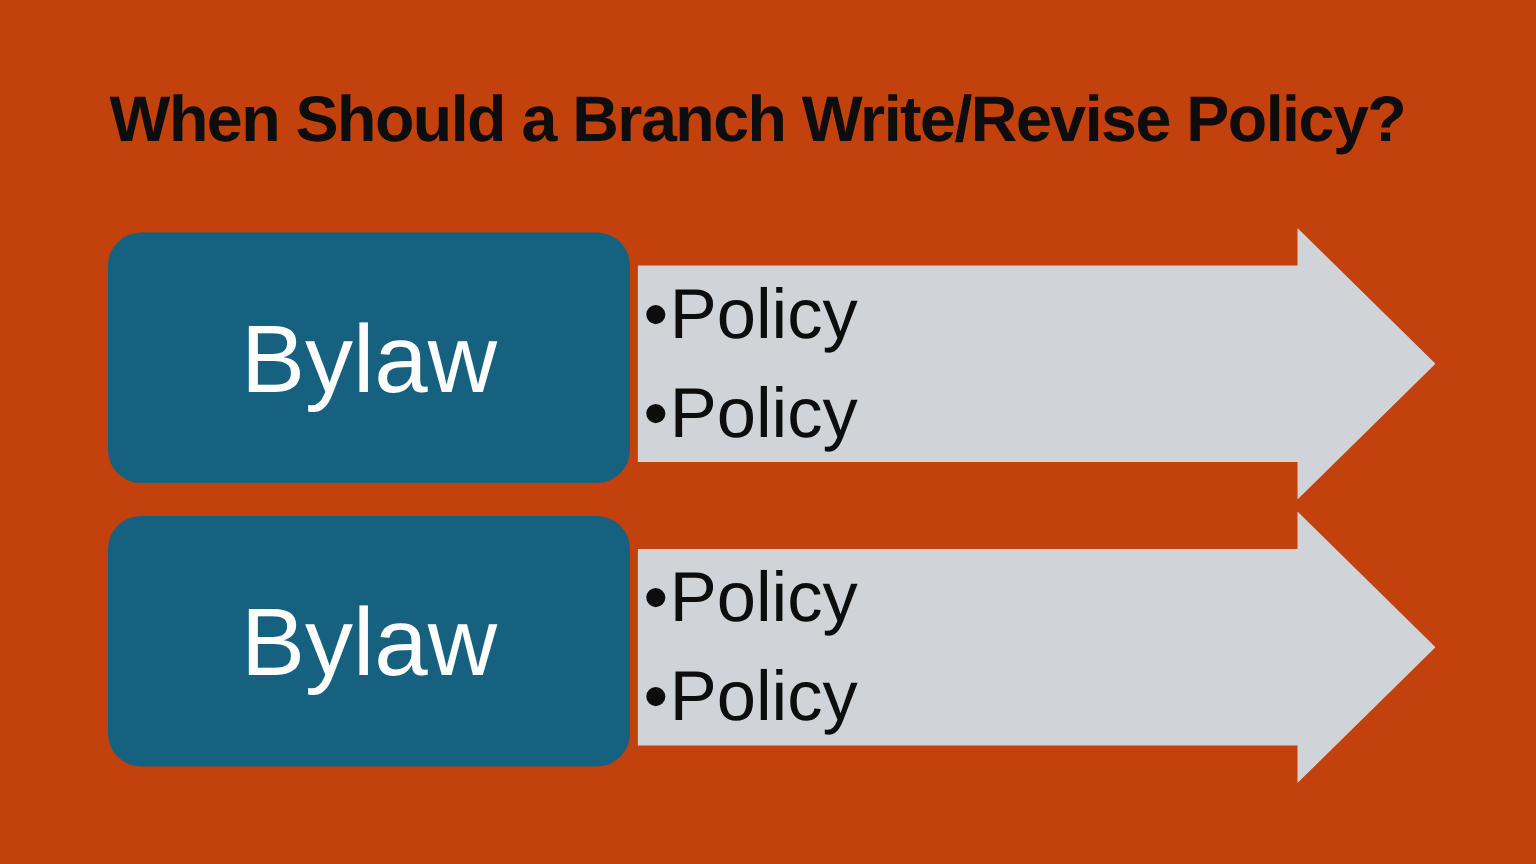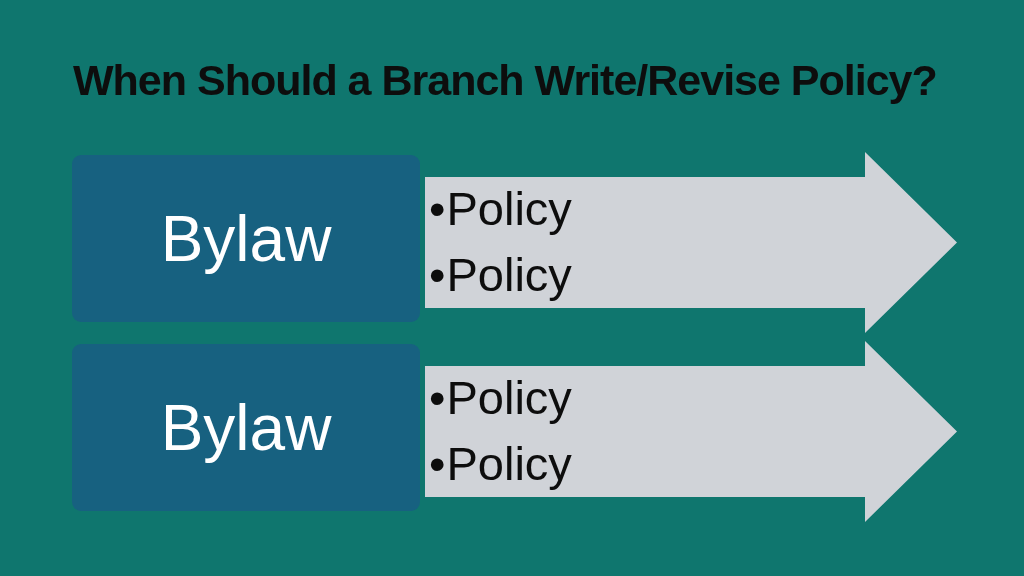--- a/index.html
+++ b/index.html
@@ -5,21 +5,21 @@
   html, body {
     margin: 0;
     padding: 0;
     background: #ffffff;
     font-family: "Liberation Sans", "DejaVu Sans", sans-serif;
   }
   .stage {
     position: relative;
     width: 1024px;
     height: 576px;
-    background: #0f766e;
+    background: #c2410c;
     overflow: hidden;
   }
   .slide-title {
     position: absolute;
     left: 73px;
     top: 56px;
     width: 900px;
     font-size: 43px;
     font-weight: 600;
     letter-spacing: -1px;
@@ -27,21 +27,21 @@
     white-space: nowrap;
   }
   .row { position: absolute; left: 0; top: 0; }
 
   .bylaw-box {
     position: absolute;
     left: 72px;
     width: 348px;
     height: 167px;
     background: #176180;
-    border-radius: 9px;
+    border-radius: 22px;
     display: flex;
     align-items: center;
     justify-content: center;
     color: #ffffff;
     font-size: 64px;
     font-weight: 400;
   }
   .row1 .bylaw-box { top: 155px; }
   .row2 .bylaw-box { top: 344px; }
 

